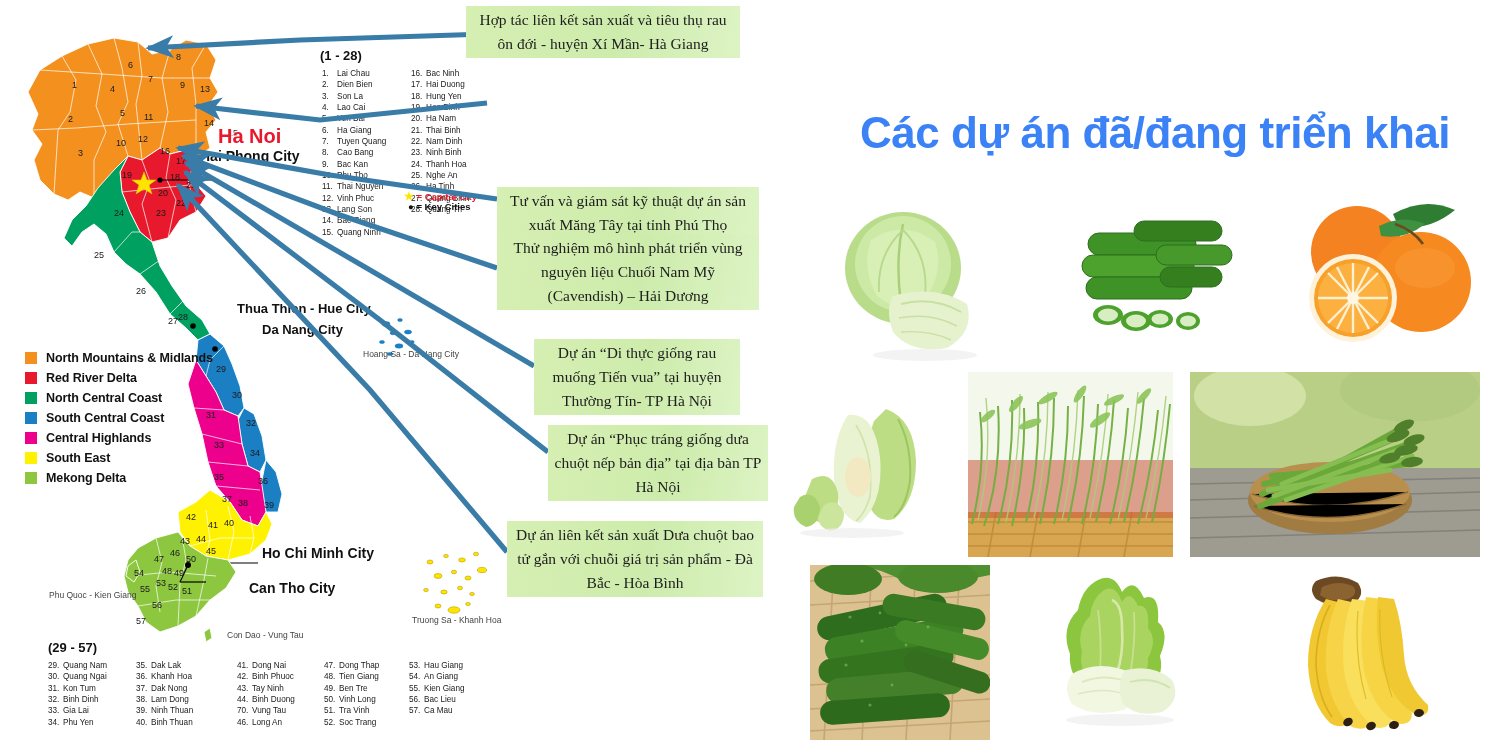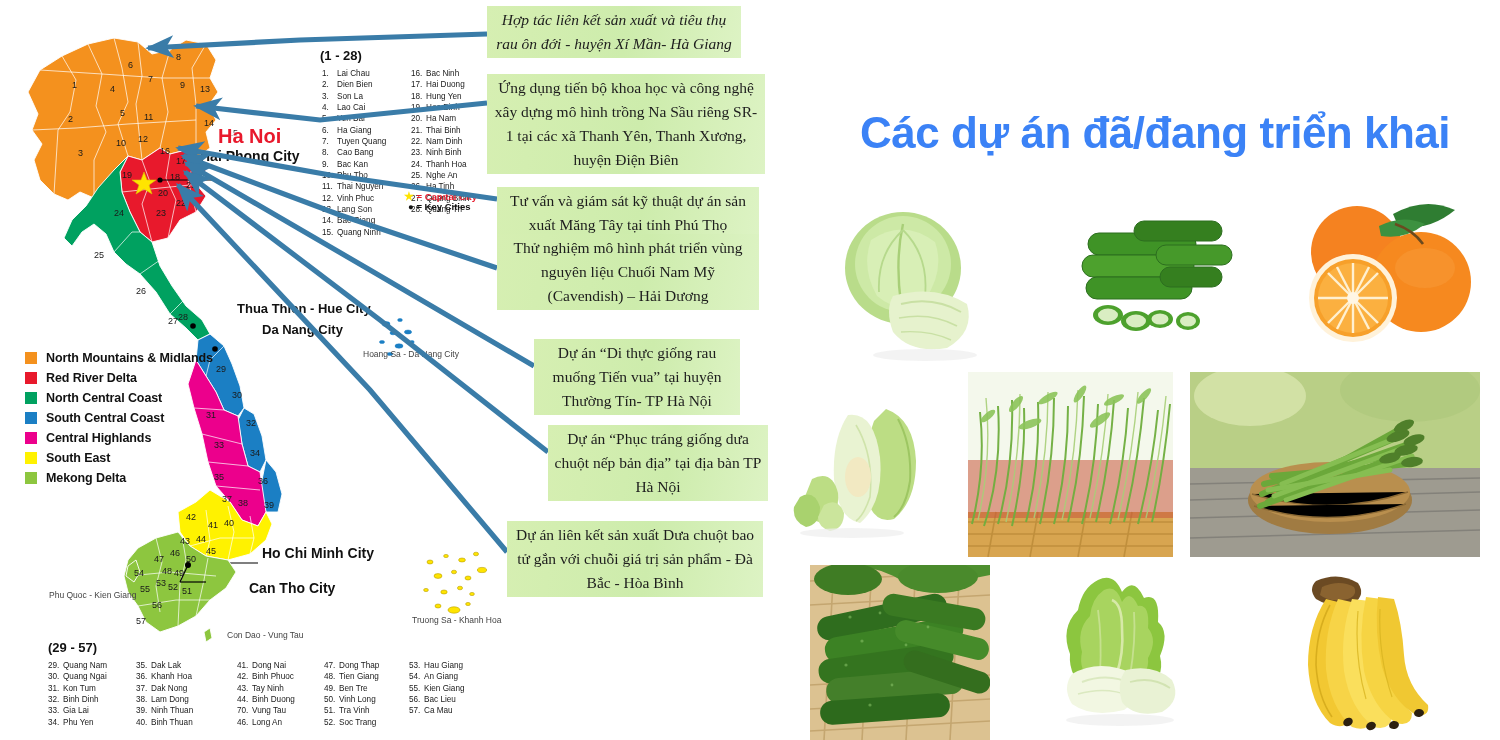--- a/index.html
+++ b/index.html
@@ -55,21 +55,21 @@
   #cap-city{position:absolute;left:404px;top:190px;font-size:9.5px;
             font-weight:bold;color:#e8192c;white-space:nowrap;}
   #cap-star{color:#ffe400;font-size:11px;}
   #key-city{position:absolute;left:408px;top:201px;font-size:9.5px;
             font-weight:bold;color:#111;white-space:nowrap;}
 
   
   .callout{position:absolute;background:linear-gradient(100deg,#d6efb2 0%,#cdecac 55%,#ddf3c4 100%);
            color:#1d1d1d;font-family:"Liberation Serif",serif;font-size:15.5px;
            line-height:24px;text-align:center;padding:2px 6px;box-sizing:border-box;}
-  #co1{left:487px;top:6px;width:254px;font-style:italic;}
+  #co1{left:466px;top:6px;width:274px;}
   #co2{left:487px;top:74px;width:278px;}
   #co3{left:497px;top:187px;width:262px;}
   #co4{left:497px;top:234px;width:262px;}
   #co5{left:534px;top:339px;width:206px;}
   #co6{left:548px;top:425px;width:220px;}
   #co7{left:507px;top:521px;width:256px;}
 
   #arrows{position:absolute;left:0;top:0;}
 
   
@@ -425,21 +425,20 @@
       <path d="M487,103 L320,120 L196,106"></path>
       <path d="M497,199 L330,175 L178,148"></path>
       <path d="M497,268 L340,215 L183,156"></path>
       <path d="M534,366 L370,270 L186,163"></path>
       <path d="M548,452 L380,320 L185,172"></path>
       <path d="M507,552 L370,390 L178,185"></path>
     </g>
   </svg>
 
   <div class="callout" id="co1">Hợp tác liên kết sản xuất và tiêu thụ rau ôn đới - huyện Xí Mần- Hà Giang</div>
-  <div class="callout" id="co2">Ứng dụng tiến bộ khoa học và công nghệ xây dựng mô hình trồng Na Sầu riêng SR-1 tại các xã Thanh Yên, Thanh Xương, huyện Điện Biên</div>
   <div class="callout" id="co3">Tư vấn và giám sát kỹ thuật dự án sản xuất Măng Tây tại tỉnh Phú Thọ</div>
   <div class="callout" id="co4">Thử nghiệm mô hình phát triển vùng nguyên liệu Chuối Nam Mỹ (Cavendish) – Hải Dương</div>
   <div class="callout" id="co5">Dự án “Di thực giống rau muống Tiến vua” tại huyện Thường Tín- TP Hà Nội</div>
   <div class="callout" id="co6">Dự án “Phục tráng giống dưa chuột nếp bản địa” tại địa bàn TP Hà Nội</div>
   <div class="callout" id="co7">Dự án liên kết sản xuất Dưa chuột bao tử gắn với chuỗi giá trị sản phẩm - Đà Bắc - Hòa Bình</div>
 
   <div id="right-panel">
 
     <div id="deck-title">Các dự án đã/đang triển khai</div>
 

